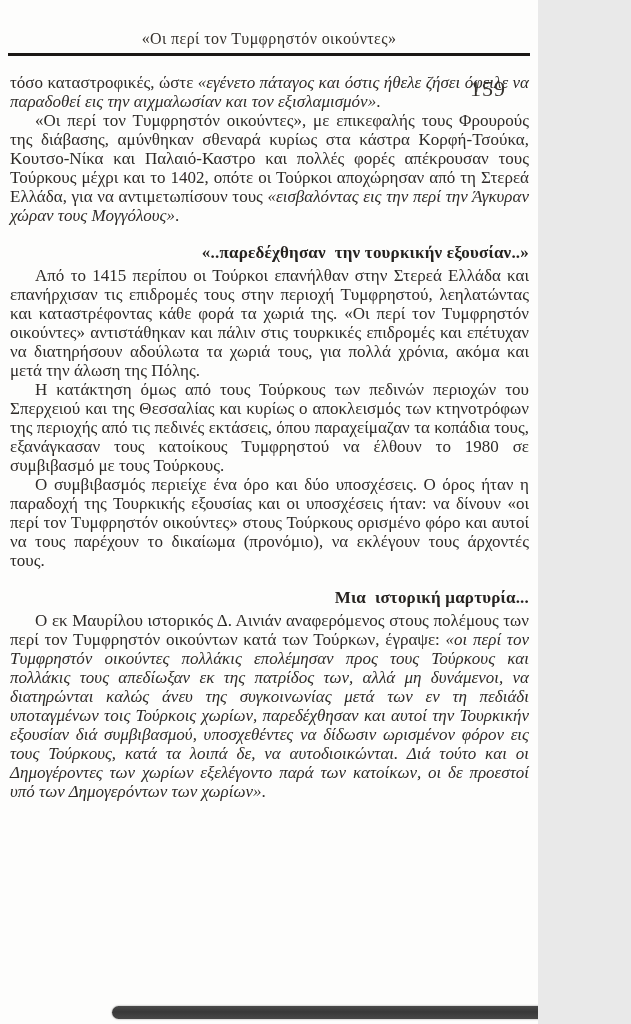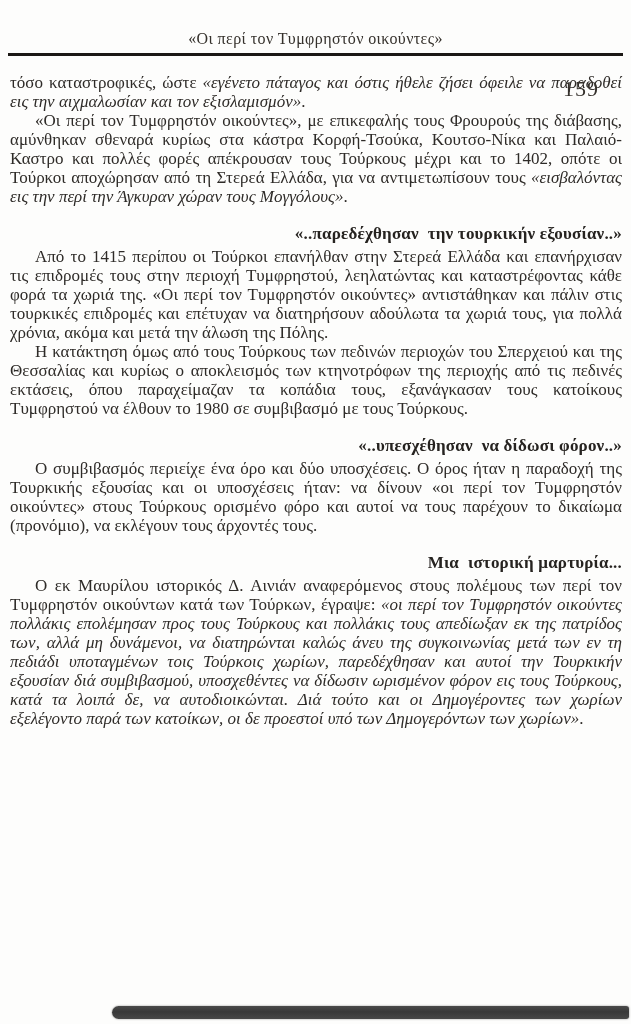--- a/index.html
+++ b/index.html
@@ -3,21 +3,21 @@
 <meta charset="utf-8">
 <style>
   html, body { margin: 0; padding: 0; }
   body {
     width: 631px; height: 1024px;
     background: #e9e9e9;
     font-family: "Liberation Serif", "DejaVu Serif", serif;
   }
   .page {
     position: relative;
-    width: 631px; height: 1024px;
+    width: 538px; height: 1024px;
     background: #fdfdfc;
     overflow: hidden;
     color: #2e2b28;
   }
   
   .page-header {
     position: relative;
     margin: 30px 8px 0 8px;
     height: 23px;
     border-bottom: 3px solid #1b1815;
@@ -78,21 +78,20 @@
     <span class="running-title">«Οι περί τον Τυμφρηστόν οικούντες»</span>
     <span class="page-number">159</span>
   </header>
 
   <main class="page-body">
       <p class="para"><span class="run">τόσο  καταστροφικές, ώστε </span><span class="run italic">«εγένετο  πάταγος και όστις  ήθελε ζήσει όφειλε να παραδοθεί εις την αιχμαλωσίαν και τον εξισλαμισμόν»</span><span class="run">.</span></p>
       <p class="para indent"><span class="run">«Οι περί τον Τυμφρηστόν οικούντες», με επικεφαλής τους  Φρουρούς της διάβασης, αμύνθηκαν σθεναρά κυρίως στα κάστρα  Κορφή-Τσούκα, Κουτσο-Νίκα και Παλαιό-Καστρο και πολλές φορές απέκρουσαν τους Τούρκους μέχρι και το 1402, οπότε οι Τούρκοι αποχώρησαν από τη Στερεά Ελλάδα, για να αντιμετωπίσουν τους  </span><span class="run italic">«εισβαλόντας εις την περί την Άγκυραν  χώραν τους Μογγόλους»</span><span class="run">.</span></p>
       <h3 class="heading">«..παρεδέχθησαν&nbsp; την τουρκικήν εξουσίαν..»</h3>
       <p class="para indent"><span class="run">Από το 1415 περίπου  οι Τούρκοι  επανήλθαν  στην Στερεά Ελλάδα και επανήρχισαν τις επιδρομές τους στην  περιοχή  Τυμφρηστού, λεηλατώντας και καταστρέφοντας κάθε φορά  τα χωριά της. «Οι περί τον Τυμφρηστόν οικούντες» αντιστάθηκαν και πάλιν στις τουρκικές  επιδρομές και επέτυχαν  να διατηρήσουν  αδούλωτα τα χωριά τους, για  πολλά χρόνια,  ακόμα  και  μετά την άλωση  της  Πόλης.</span></p>
       <p class="para indent"><span class="run">Η κατάκτηση όμως από τους Τούρκους των πεδινών περιοχών του Σπερχειού και της Θεσσαλίας και κυρίως ο αποκλεισμός των κτηνοτρόφων  της περιοχής από τις πεδινές εκτάσεις, όπου παραχείμαζαν τα κοπάδια τους,  εξανάγκασαν τους κατοίκους Τυμφρηστού να έλθουν το 1980 σε  συμβιβασμό   με τους Τούρκους.</span></p>
-      <h3 class="heading">«..υπεσχέθησαν&nbsp; να δίδωσι φόρον..»</h3>
       <p class="para indent"><span class="run">Ο συμβιβασμός περιείχε ένα όρο και δύο υποσχέσεις. Ο όρος ήταν η  παραδοχή  της Τουρκικής εξουσίας και οι υποσχέσεις ήταν:  να δίνουν «οι περί τον Τυμφρηστόν οικούντες» στους Τούρκους ορισμένο φόρο και  αυτοί να   τους παρέχουν   το δικαίωμα (προνόμιο), να εκλέγουν  τους άρχοντές τους.</span></p>
       <h3 class="heading">Μια&nbsp; ιστορική μαρτυρία...</h3>
       <p class="para indent"><span class="run">Ο εκ Μαυρίλου ιστορικός Δ. Αινιάν  αναφερόμενος  στους πολέμους των περί τον Τυμφρηστόν  οικούντων κατά των Τούρκων, έγραψε: </span><span class="run italic">«οι περί τον Τυμφρηστόν οικούντες  πολλάκις επολέμησαν προς τους Τούρκους και πολλάκις τους απεδίωξαν  εκ της πατρίδος των, αλλά μη δυνάμενοι, να διατηρώνται καλώς άνευ της συγκοινωνίας μετά των εν τη πεδιάδι υποταγμένων τοις Τούρκοις χωρίων, παρεδέχθησαν  και αυτοί  την Τουρκικήν εξουσίαν  διά συμβιβασμού, υποσχεθέντες  να δίδωσιν  ωρισμένον φόρον εις τους Τούρκους, κατά τα λοιπά δε, να αυτοδιοικώνται. Διά τούτο και οι  Δημογέροντες των χωρίων εξελέγοντο  παρά  των  κατοίκων,  οι  δε  προεστοί  υπό  των  Δημογερόντων  των χωρίων»</span><span class="run">.</span></p>
     </main>
 
   <div class="scan-shadow"></div>
 
 </div>
 
 </body></html>

